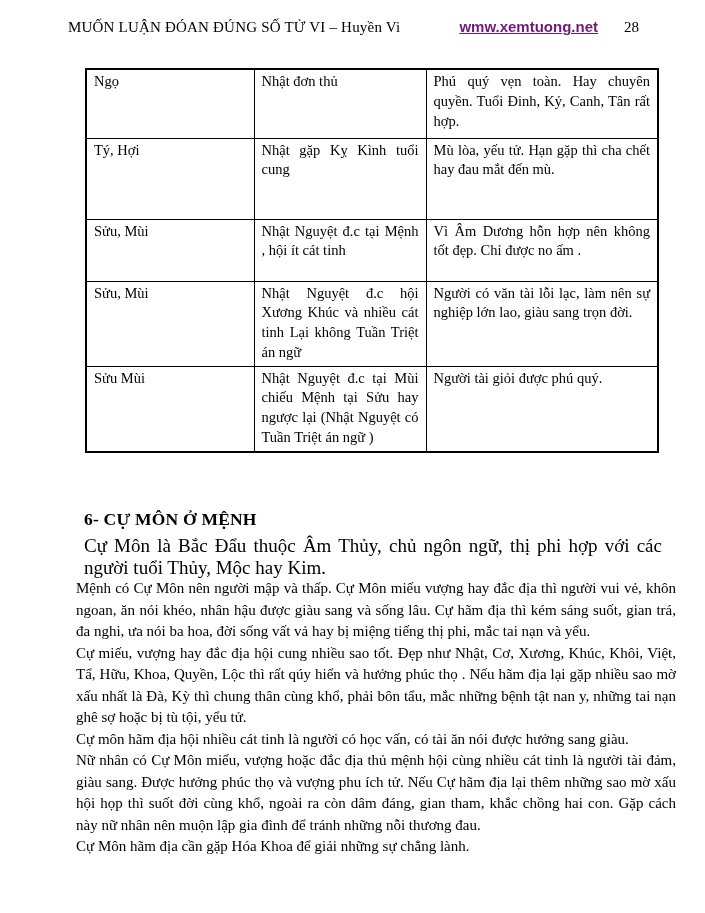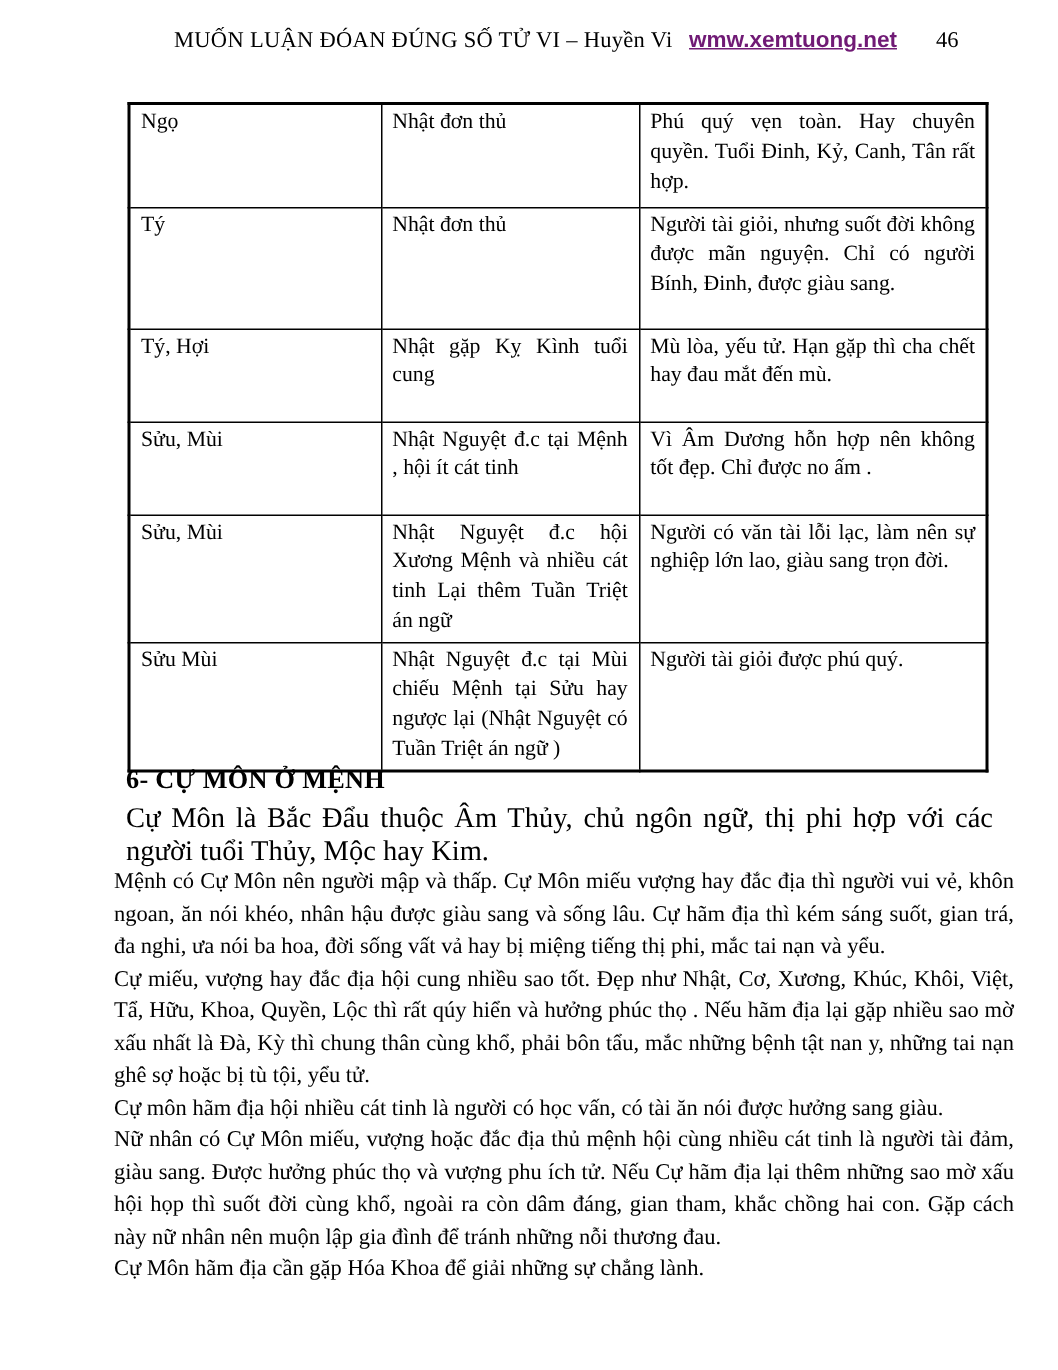--- a/index.html
+++ b/index.html
@@ -3,21 +3,21 @@
 <meta charset="utf-8">
 <style>
   html,body{margin:0;padding:0;}
   body{
     width:705px;height:913px;background:#ffffff;color:#000;
     font-family:"Liberation Serif", serif;position:relative;overflow:hidden;
   }
   
   .header{
     position:absolute;top:18px;left:68px;right:66px;
-    display:flex;align-items:baseline;font-size:15px;white-space:nowrap;margin-left:48px;
+    display:flex;align-items:baseline;font-size:15px;white-space:nowrap;
   }
   .header-title{letter-spacing:.2px;}
   .header-link{
     margin-left:auto;
     font-family:"Liberation Sans", sans-serif;
     font-weight:bold;color:#701a75;text-decoration:underline;
     font-size:15px;cursor:pointer;
   }
   .header-page{margin-left:26px;font-size:15px;}
   
@@ -55,53 +55,48 @@
     font-size:15px;line-height:21.5px;text-align:justify;
   }
   .section-body p{margin:0;padding:0;}
 </style>
 </head>
 <body>
 
 <div class="header">
   <span class="header-title">MUỐN LUẬN ĐÓAN ĐÚNG SỐ TỬ VI – Huyền Vi</span>
   <span class="header-link">wmw.xemtuong.net</span>
-  <span class="header-page">46</span>
+  <span class="header-page">28</span>
 </div>
 
 <table class="main-table">
   <colgroup>
     <col class="col-palace">
       <col class="col-condition">
       <col class="col-meaning">
   </colgroup>
   <tbody>
     <tr>
       <td class="cell-palace">Ngọ</td>
       <td class="cell-condition">Nhật đơn thủ</td>
       <td class="cell-meaning">Phú quý vẹn toàn. Hay chuyên quyền. Tuổi Đinh, Kỷ, Canh, Tân rất hợp.</td>
     </tr>
     <tr>
-      <td class="cell-palace">Tý</td>
-      <td class="cell-condition">Nhật đơn thủ</td>
-      <td class="cell-meaning">Người tài giỏi, nhưng suốt đời không được mãn nguyện. Chỉ có người Bính, Đinh, được giàu sang.</td>
-    </tr>
-    <tr>
       <td class="cell-palace">Tý, Hợi</td>
       <td class="cell-condition">Nhật gặp Kỵ Kình tuổi cung</td>
       <td class="cell-meaning">Mù lòa, yếu tử. Hạn gặp thì cha chết hay đau mắt đến mù.</td>
     </tr>
     <tr>
       <td class="cell-palace">Sửu, Mùi</td>
       <td class="cell-condition">Nhật Nguyệt đ.c tại Mệnh , hội ít cát tinh</td>
       <td class="cell-meaning">Vì Âm Dương hỗn hợp nên không tốt đẹp. Chỉ được no ấm .</td>
     </tr>
     <tr>
       <td class="cell-palace">Sửu, Mùi</td>
-      <td class="cell-condition">Nhật Nguyệt đ.c hội Xương Mệnh và nhiều cát tinh Lại thêm Tuần Triệt án ngữ</td>
+      <td class="cell-condition">Nhật Nguyệt đ.c hội Xương Khúc và nhiều cát tinh Lại không Tuần Triệt án ngữ</td>
       <td class="cell-meaning">Người có văn tài lỗi lạc, làm nên sự nghiệp lớn lao, giàu sang trọn đời.</td>
     </tr>
     <tr>
       <td class="cell-palace">Sửu Mùi</td>
       <td class="cell-condition">Nhật Nguyệt đ.c tại Mùi chiếu Mệnh tại Sửu hay ngược lại (Nhật Nguyệt có Tuần Triệt án ngữ )</td>
       <td class="cell-meaning">Người tài giỏi được phú quý.</td>
     </tr>
   </tbody>
 </table>
 

